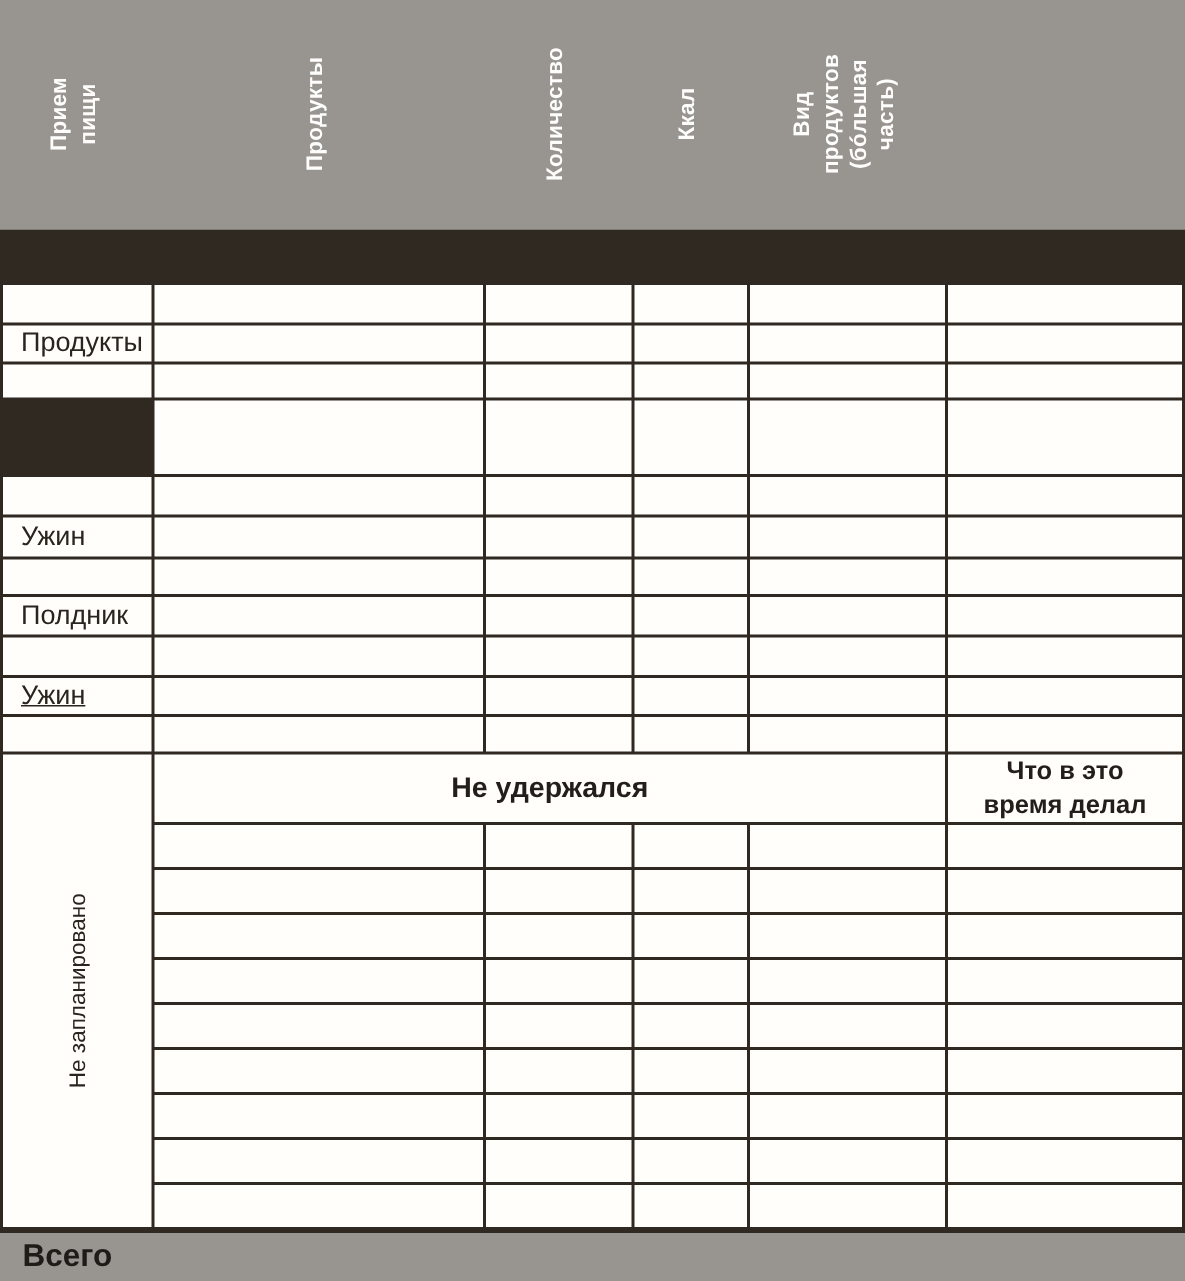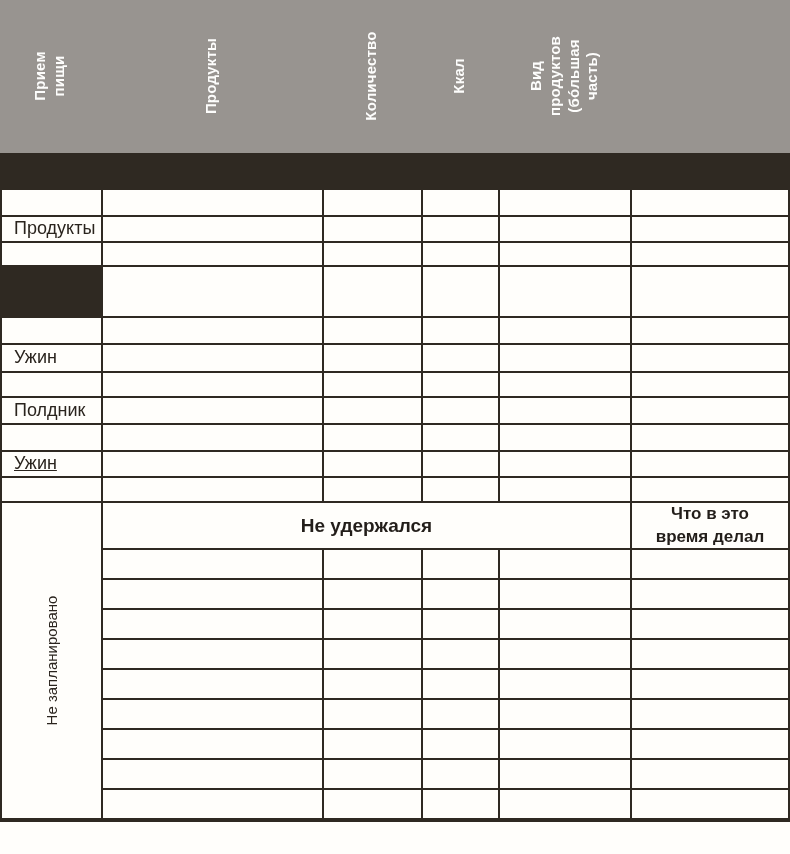--- a/index.html
+++ b/index.html
@@ -229,14 +229,17 @@
       <div class="cell" style="grid-area: 21 / 4 / 22 / 5;"></div>
       <div class="cell" style="grid-area: 21 / 5 / 22 / 6;"></div>
       <div class="cell" style="grid-area: 21 / 6 / 22 / 7;"></div>
       <div class="cell" style="grid-area: 22 / 2 / 23 / 3;"></div>
       <div class="cell" style="grid-area: 22 / 3 / 23 / 4;"></div>
       <div class="cell" style="grid-area: 22 / 4 / 23 / 5;"></div>
       <div class="cell" style="grid-area: 22 / 5 / 23 / 6;"></div>
       <div class="cell" style="grid-area: 22 / 6 / 23 / 7;"></div>
     </div>
 
+  <div id="total-bar">
+    <span>Всего</span>
+  </div>
 
 </div>
 
 </body></html>

